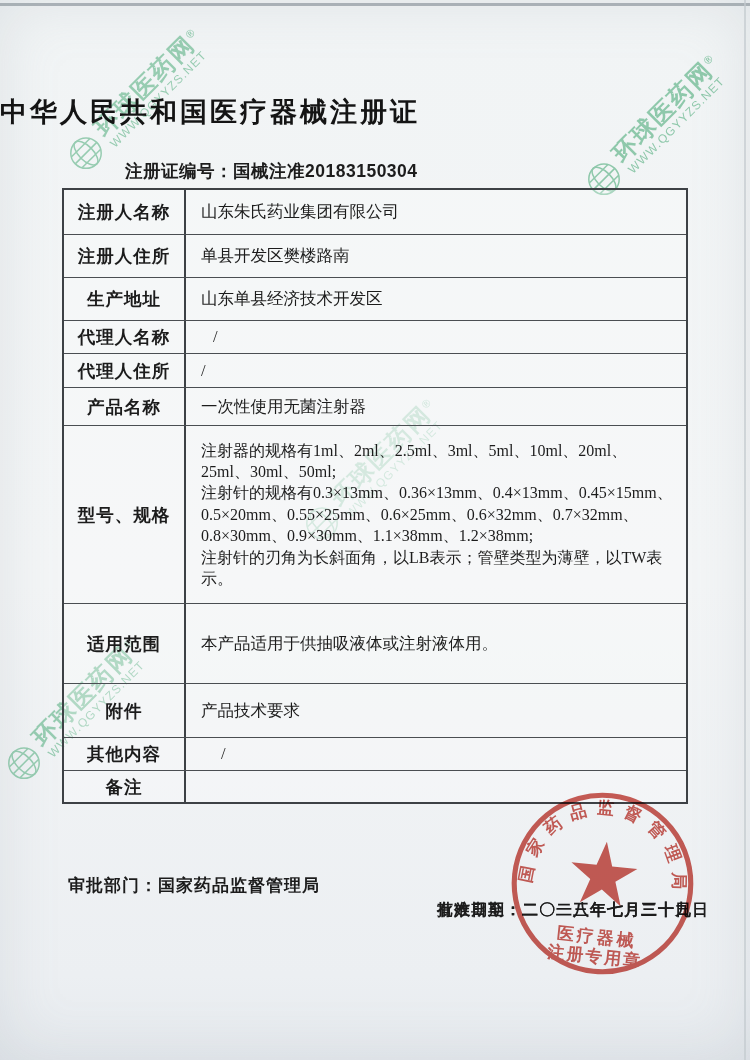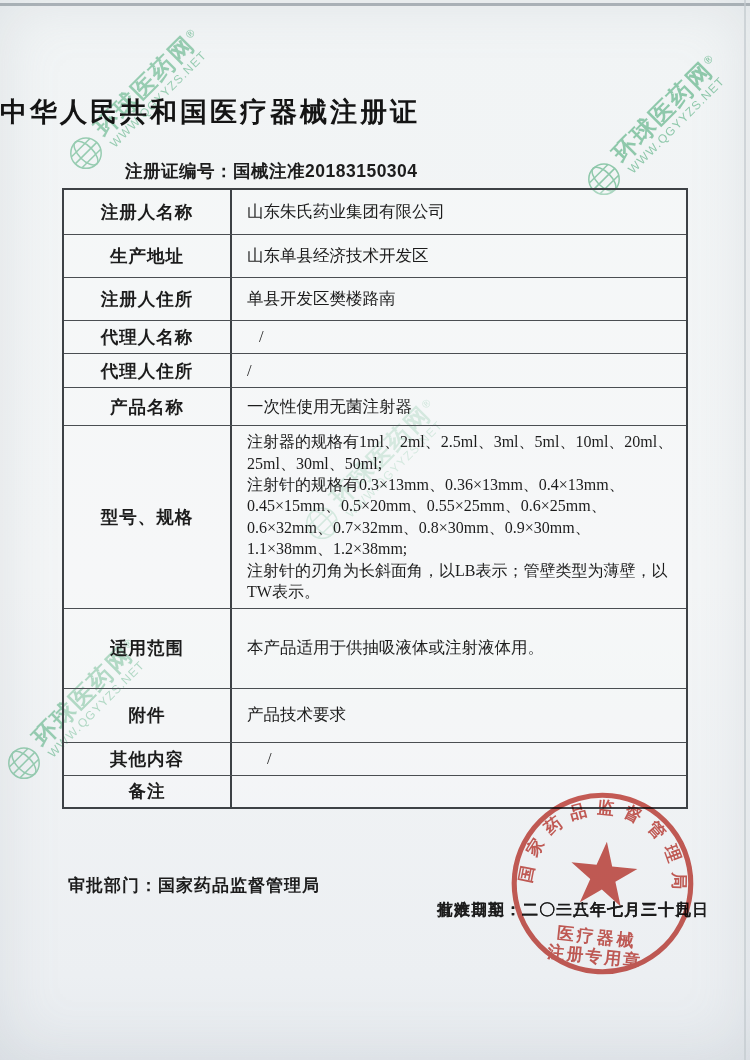--- a/index.html
+++ b/index.html
@@ -24,21 +24,21 @@
     font-weight:bold; letter-spacing:.5px;text-align:center; }
   .reg-line .reg-value { font-weight:bold; }
 
   .doc-table {
     position:absolute; left:62px; top:188px; width:626px;
     border:2px solid #3d4145; background:rgba(255,255,255,.25);
   }
   .trow { display:flex; border-top:1px solid #4a4e52; min-height:40px; }
   .trow:first-child { border-top:none; }
   .tlabel {
-    width:168px; flex:none; border-right:2px solid #3d4145;
+    width:122px; flex:none; border-right:2px solid #3d4145;
     display:flex; align-items:center; justify-content:center;
     font-weight:bold; font-size:17.5px; letter-spacing:1px; text-align:center;
     padding:2px 4px;
   }
   .tvalue {
     flex:1; display:flex; align-items:center; text-align:left;
     padding:5px 10px 5px 15px; font-size:16.5px; line-height:1.34;
     white-space:pre-wrap; font-family:"Liberation Serif", serif;
   }
   .trow:nth-child(1){min-height:44px;} .trow:nth-child(2){min-height:43px;}
@@ -145,26 +145,26 @@
   <div class="reg-line">
     <span class="reg-label">注册证编号：</span><span class="reg-value">国械注准20183150304</span>
   </div>
 
   <div class="doc-table" id="cert-table">
       <div class="trow">
         <div class="tlabel">注册人名称</div>
         <div class="tvalue">山东朱氏药业集团有限公司</div>
       </div>
       <div class="trow">
+        <div class="tlabel">注册人住所</div>
+        <div class="tvalue">单县开发区樊楼路南</div>
+      </div>
+      <div class="trow">
         <div class="tlabel">生产地址</div>
         <div class="tvalue">山东单县经济技术开发区</div>
-      </div>
-      <div class="trow">
-        <div class="tlabel">注册人住所</div>
-        <div class="tvalue">单县开发区樊楼路南</div>
       </div>
       <div class="trow">
         <div class="tlabel">代理人名称</div>
         <div class="tvalue">/</div>
       </div>
       <div class="trow">
         <div class="tlabel">代理人住所</div>
         <div class="tvalue">/</div>
       </div>
       <div class="trow">

